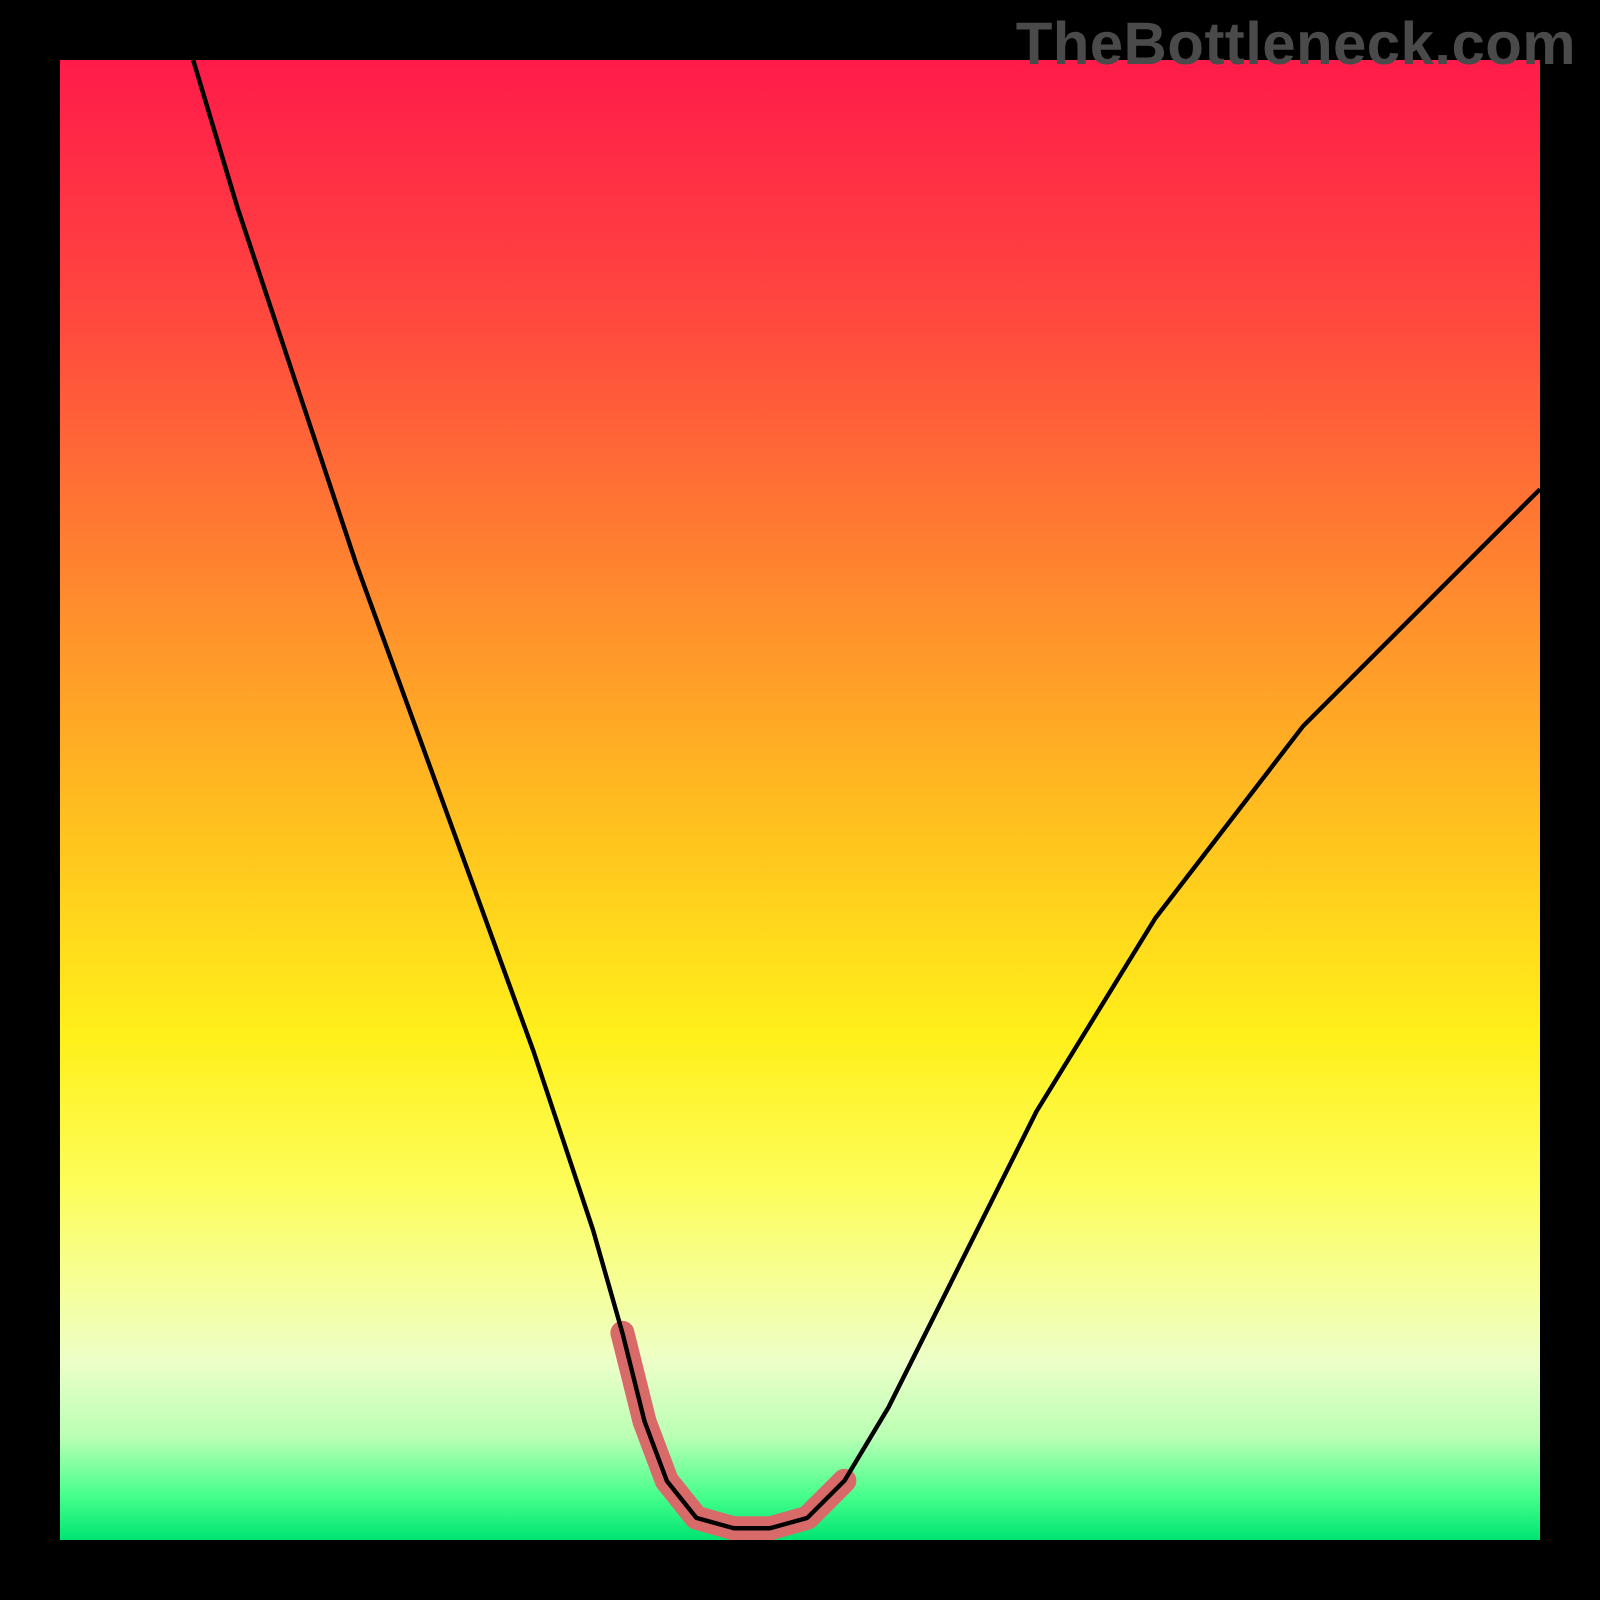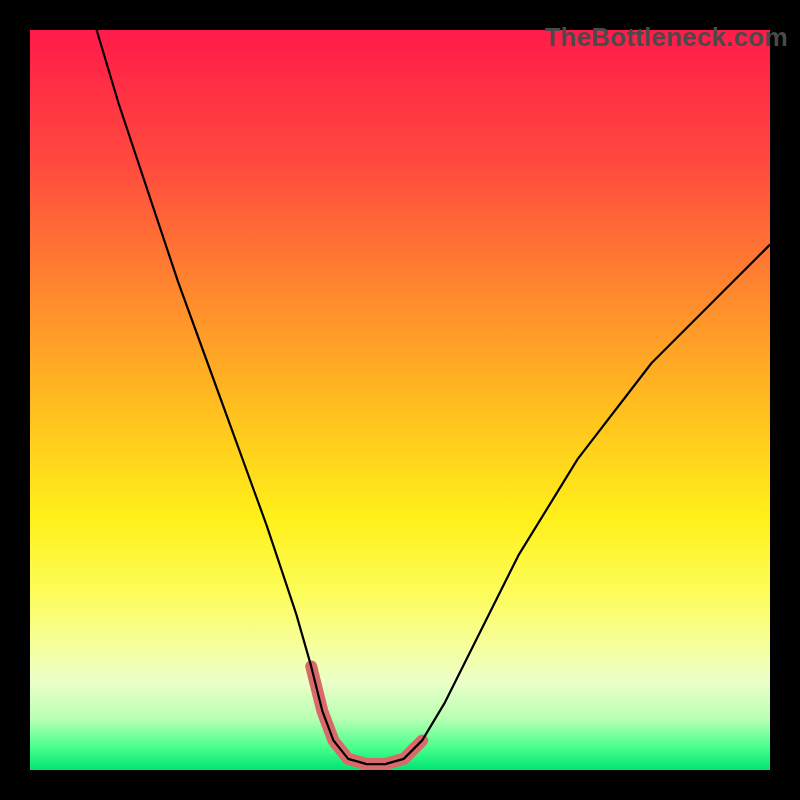--- a/index.html
+++ b/index.html
@@ -35,24 +35,24 @@
       #fdfd5a 76%,
       #f6ff9a 83%,
       #ecffc8 88%,
       #baffb4 93%,
       #47ff8c 97%,
       #00e472 100%
     );
   }
   .watermark {
     position: absolute;
-    top: 22px;
+    top: 6px;
     right: 12px;
     color: #4a4a4a;
-    font-size: 26px;
+    font-size: 30px;
     font-weight: 600;
     letter-spacing: 0.2px;
     user-select: none;
   }
   svg.curve {
     position: absolute;
     left: 0;
     top: 0;
     width: 740px;
     height: 740px;

